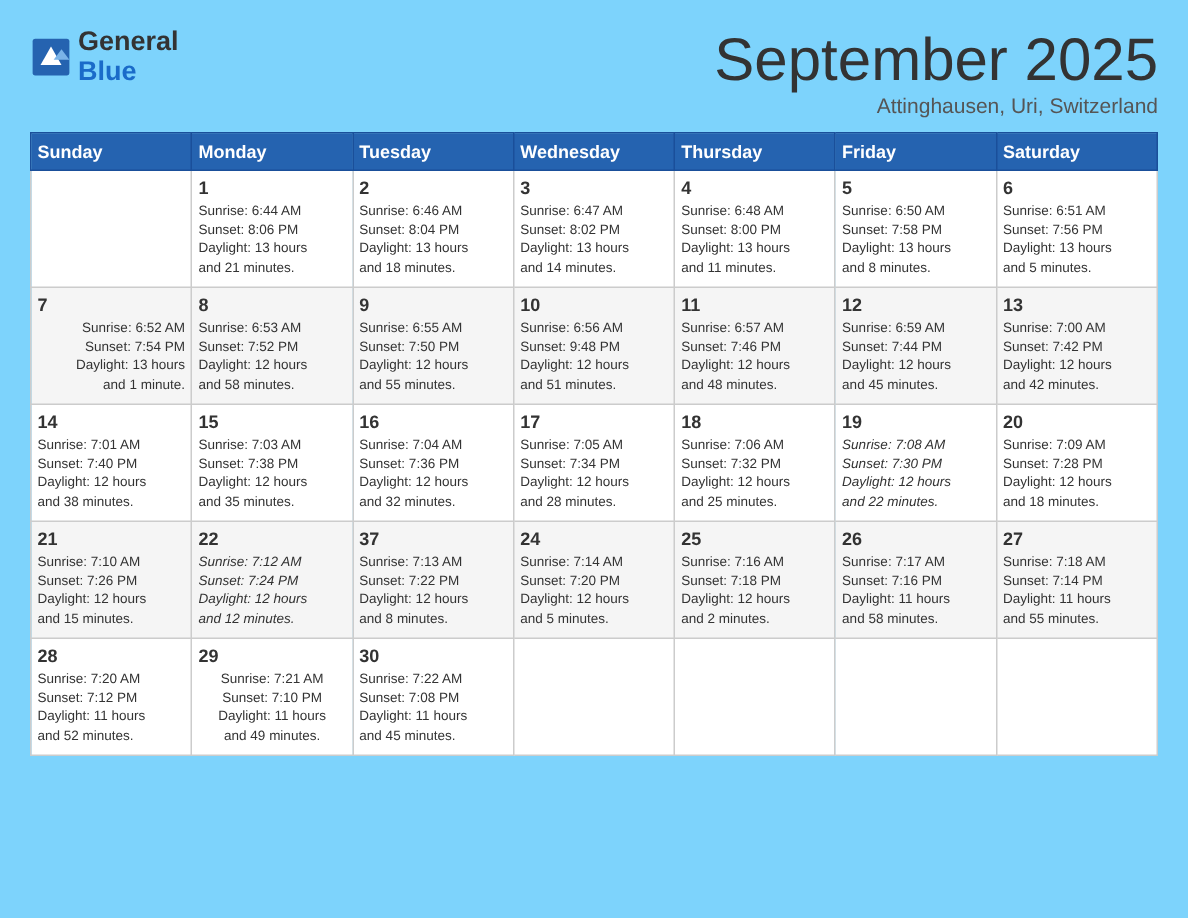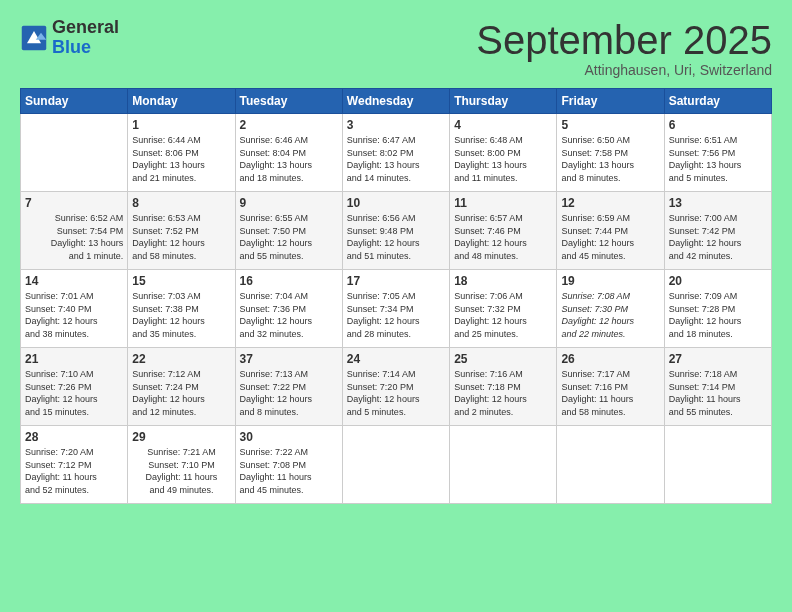--- a/index.html
+++ b/index.html
@@ -7,21 +7,21 @@
       font-family: Arial, sans-serif;
       background: #fff;
       width: 792px;
       height: 612px;
       overflow: hidden;
     }
     .page {
       width: 792px;
       min-height: 612px;
       padding: 18px 20px 10px 20px;
-      background: #86efac;
+      background: #7dd3fc;
     }
     .header {
       display: flex;
       justify-content: space-between;
       align-items: flex-start;
       margin-bottom: 10px;
     }
     .logo {
       display: flex;
       align-items: center;
@@ -276,21 +276,21 @@
         <tr>
           <td>
             <span class="day-num">21</span>
             <div class="day-info" style="white-space: pre-line;">Sunrise: 7:10 AM
 Sunset: 7:26 PM
 Daylight: 12 hours
 and 15 minutes.</div>
           </td>
           <td>
             <span class="day-num">22</span>
-            <div class="day-info" style="white-space: pre-line;">Sunrise: 7:12 AM
+            <div class="day-info" style="white-space: pre-line; font-style: italic;">Sunrise: 7:12 AM
 Sunset: 7:24 PM
 Daylight: 12 hours
 and 12 minutes.</div>
           </td>
           <td>
             <span class="day-num">37</span>
             <div class="day-info" style="white-space: pre-line;">Sunrise: 7:13 AM
 Sunset: 7:22 PM
 Daylight: 12 hours
 and 8 minutes.</div>

